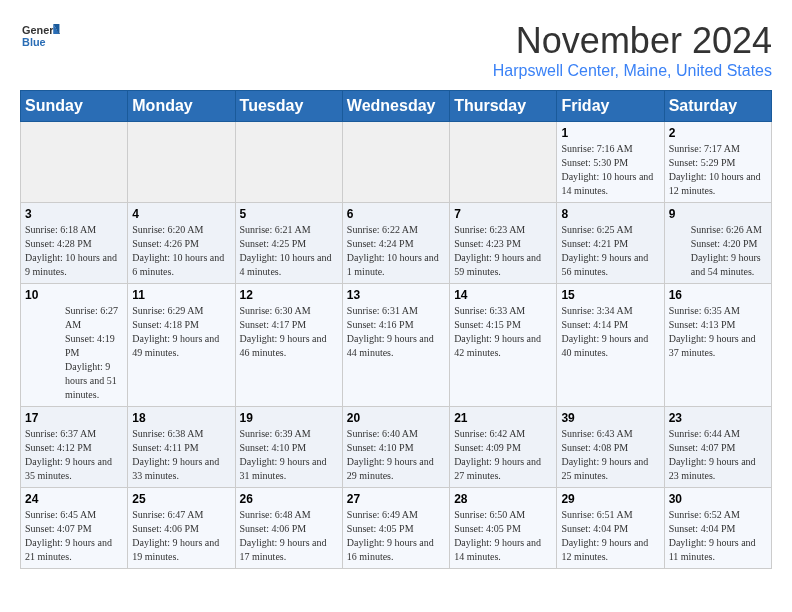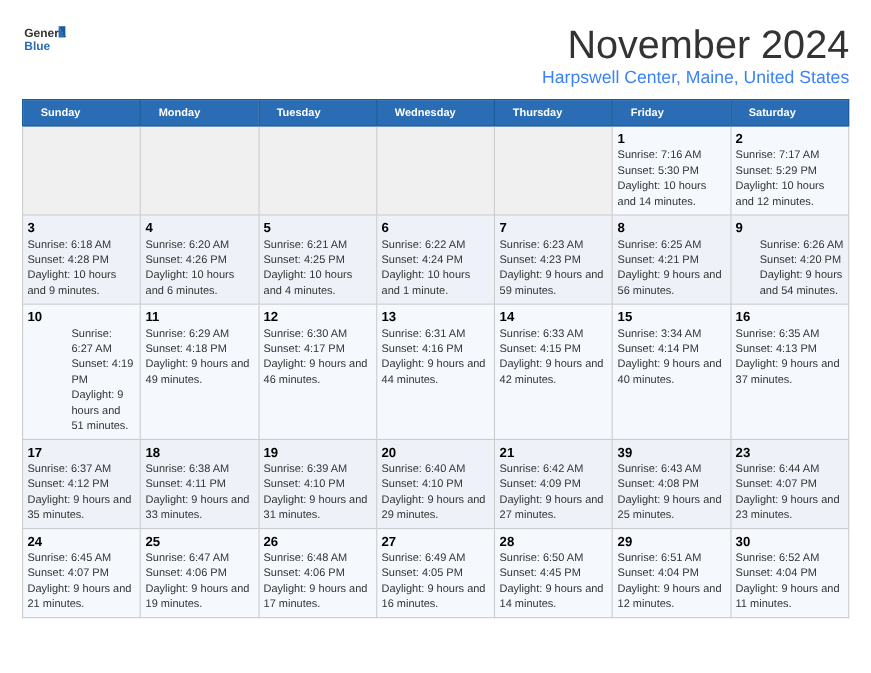--- a/index.html
+++ b/index.html
@@ -38,23 +38,23 @@
       color: #3b82f6;
     }
     table {
       width: 100%;
       border-collapse: collapse;
       font-size: 11px;
     }
     thead tr th {
       background-color: #2a6db5;
       color: #fff;
-      padding: 6px 16px;
+      padding: 6px 4px;
       text-align: left;
-      font-size: 10px;
+      font-size: 16px;
       border: 1px solid #1a5a9a;
     }
     tbody tr td {
       border: 1px solid #ccc;
       vertical-align: top;
       padding: 4px;
       width: calc(100% / 7);
       min-height: 80px;
       height: 80px;
     }
@@ -67,20 +67,21 @@
     .day-num {
       font-weight: bold;
       font-size: 12px;
       display: block;
       margin-bottom: 2px;
     }
     .day-info {
       font-size: 10px;
       color: #333;
       line-height: 1.4;
+      font-family: Liberation Serif, serif;
     }
     .empty-cell {
       background-color: #f0f0f0 !important;
     }
   </style>
 </head>
 <body>
 
 <div class="header-area">
   <div class="logo">
@@ -282,21 +283,21 @@
         </td>
         <td>
           <span class="day-num">27</span>
           <div class="day-info" style="white-space: pre-line;">Sunrise: 6:49 AM
 Sunset: 4:05 PM
 Daylight: 9 hours and 16 minutes.</div>
         </td>
         <td>
           <span class="day-num">28</span>
           <div class="day-info" style="white-space: pre-line;">Sunrise: 6:50 AM
-Sunset: 4:45 PM
+Sunset: 4:05 PM
 Daylight: 9 hours and 14 minutes.</div>
         </td>
         <td>
           <span class="day-num">29</span>
           <div class="day-info" style="white-space: pre-line;">Sunrise: 6:51 AM
 Sunset: 4:04 PM
 Daylight: 9 hours and 12 minutes.</div>
         </td>
         <td>
           <span class="day-num">30</span>

